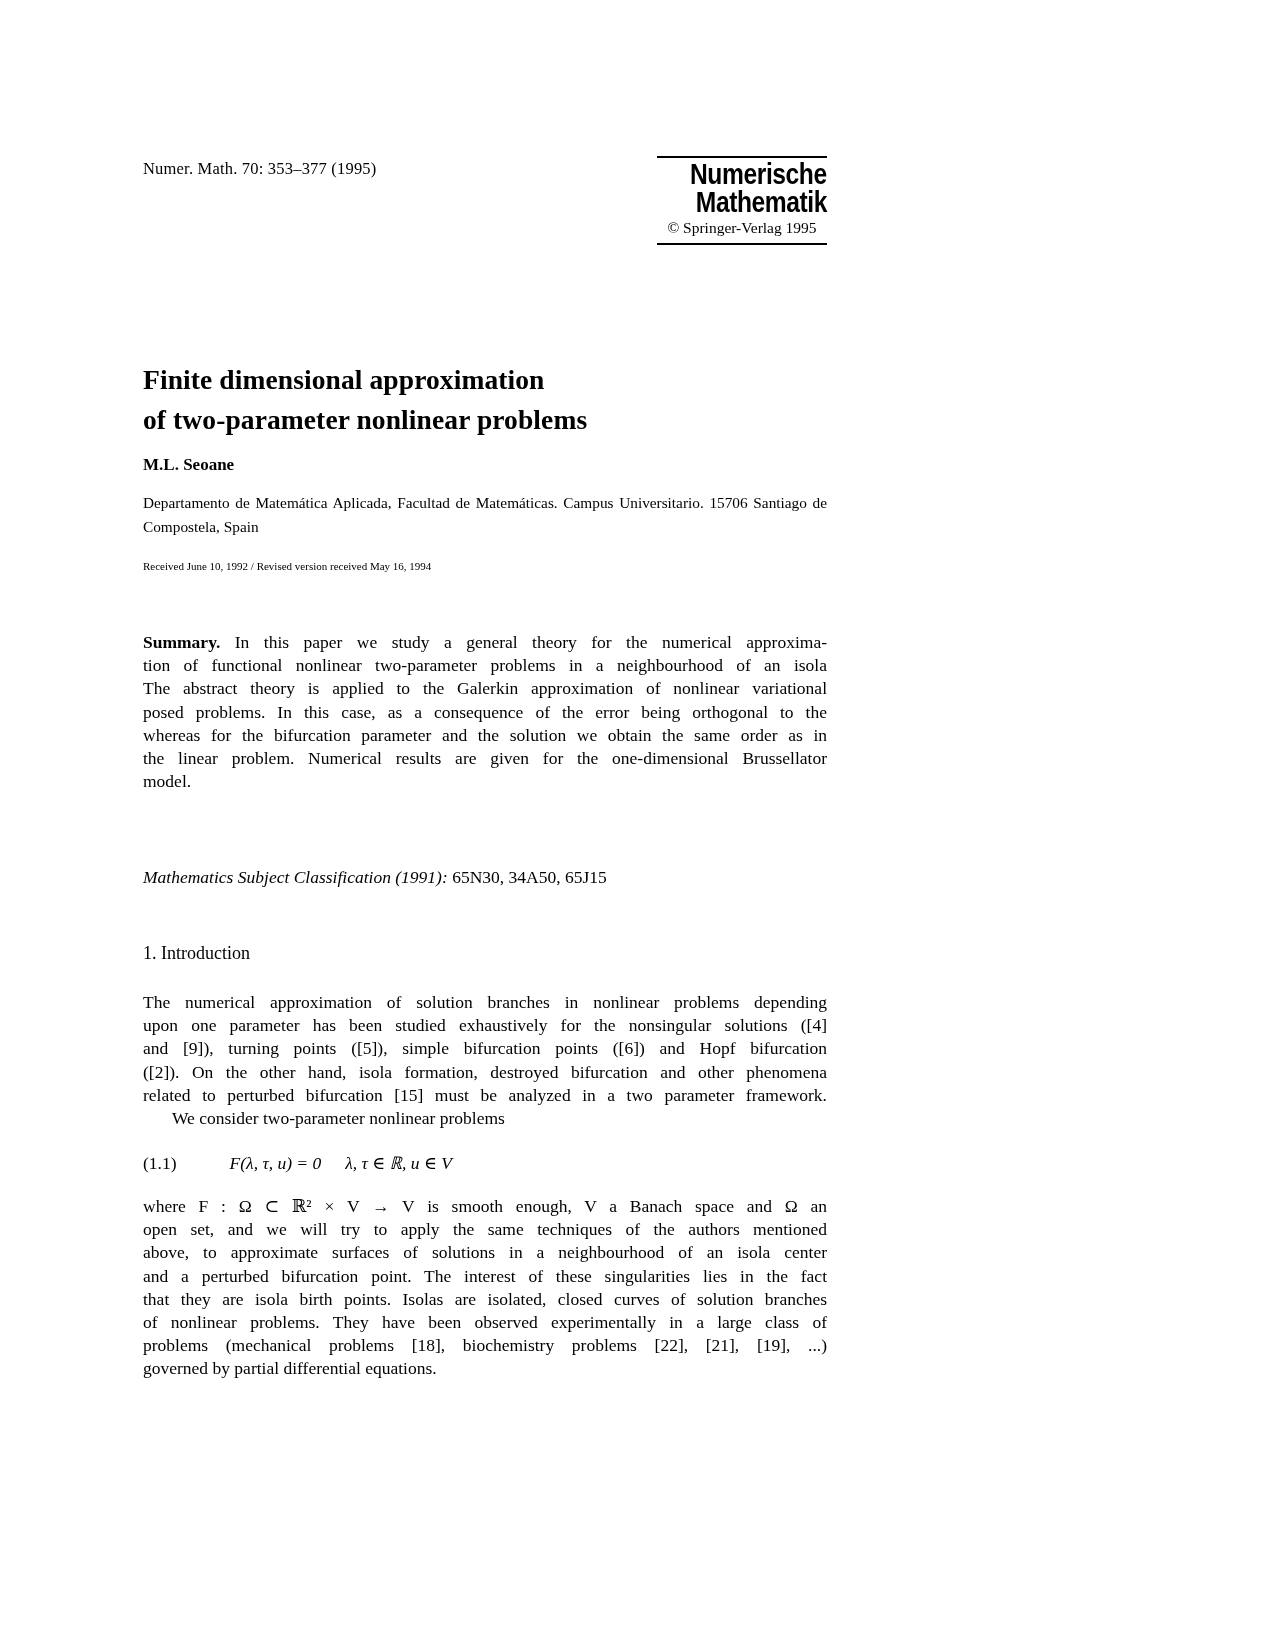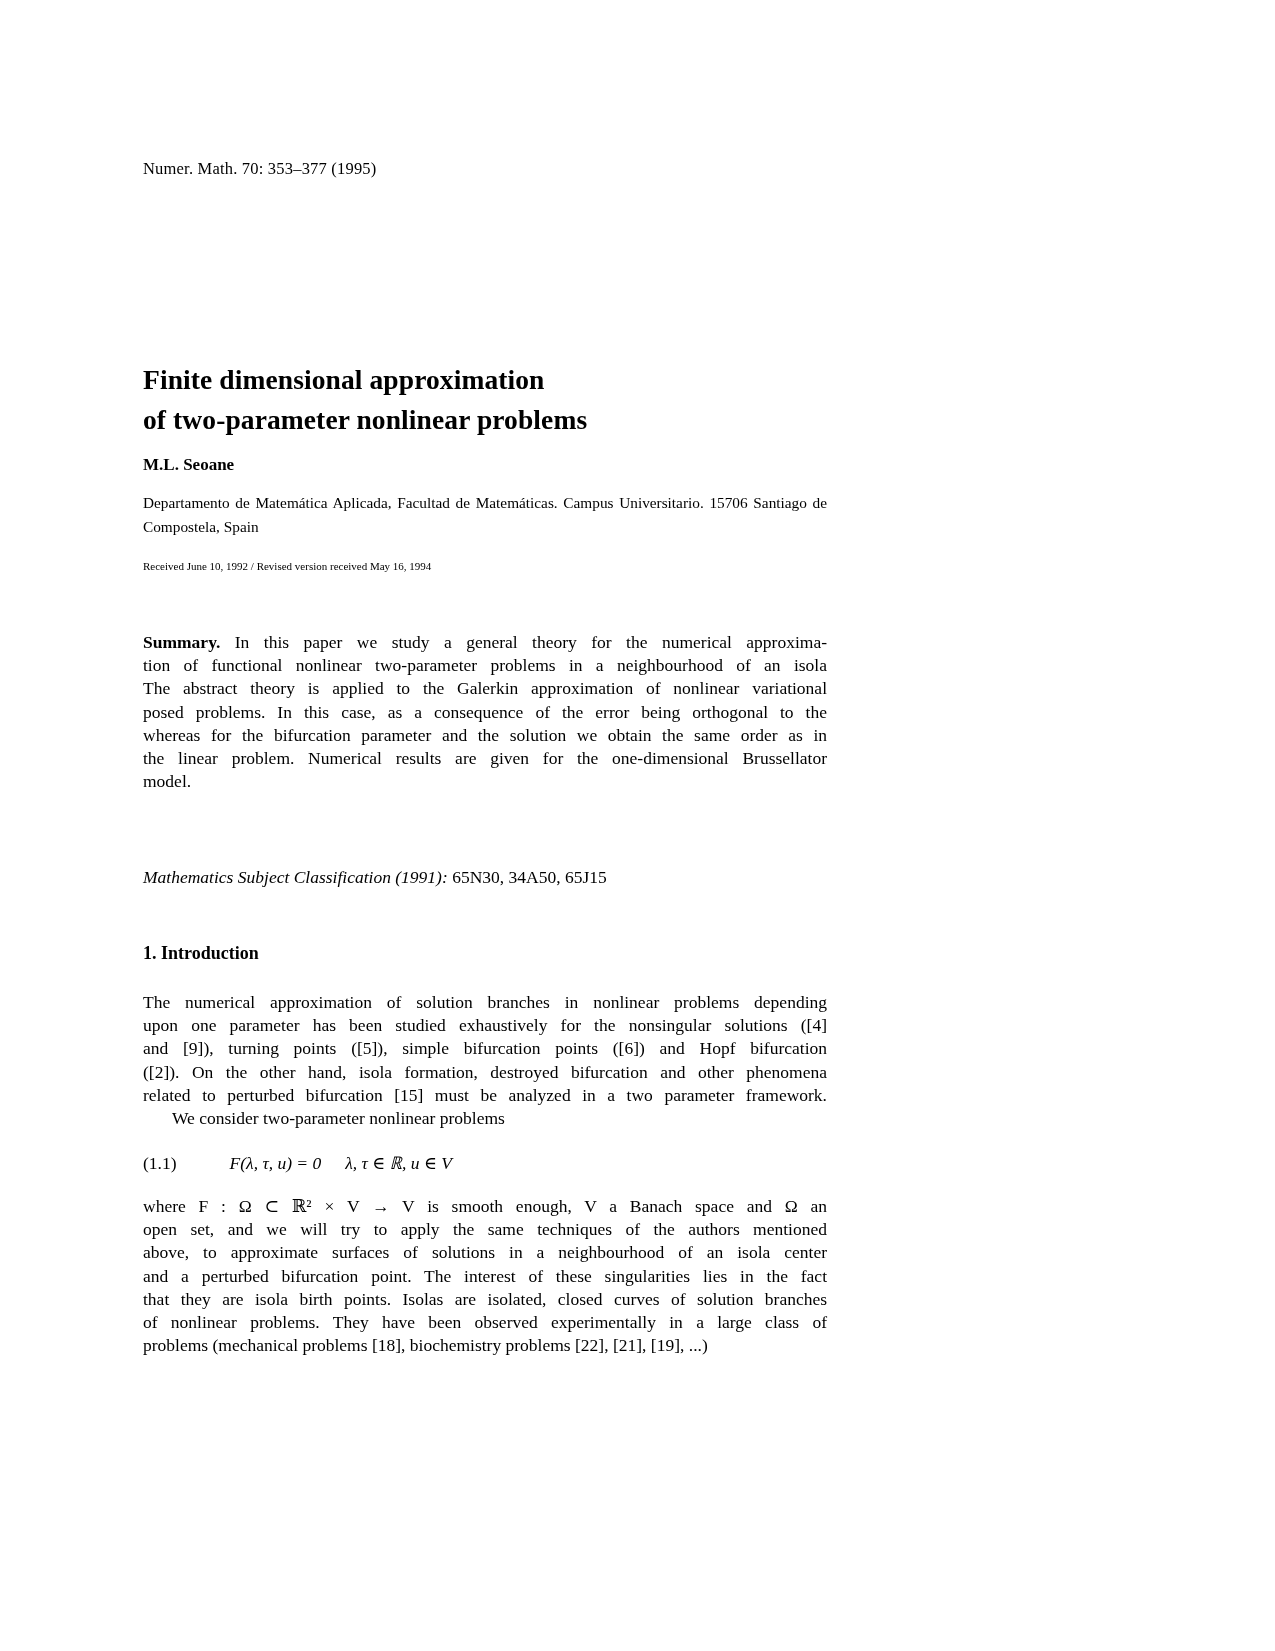--- a/index.html
+++ b/index.html
@@ -68,21 +68,21 @@
     font-size: 11px;
   }
 
   
   .bodycol { left: 143px; width: 684px; font-size: 17.5px; line-height: 23.2px; }
   .summary  { top: 631px; }
   .msc      { top: 866px; }
   .msc .msc-label { font-style: italic; }
   .sec-heading {
     left: 143px; top: 943px;
-    font-size: 18px; font-weight: 700;
+    font-size: 18px; font-weight: 400;
   }
   .para1    { top: 991px; }
   .lead-in  { top: 1107px; text-indent: 29px; }
   .eqrow    { top: 1152px; display: flex; align-items: baseline; }
   .eq-num   { white-space: nowrap; }
   .eq-body  { margin-left: 53px; font-style: italic; white-space: nowrap; }
   .eq-gap   { display: inline-block; width: 24px; }
   .para2    { top: 1195px; }
 
   .jline { text-align: justify; text-align-last: justify; }
@@ -90,20 +90,25 @@
   .jlines.stretch-last .jline:last-child { text-align-last: justify; }
   .bold { font-weight: 700; }
 </style>
 </head>
 <body>
 
 <div class="page">
 
   <div class="abs citation">Numer. Math. 70: 353–377 (1995)</div>
 
+  <div class="abs logo">
+    <div><span class="logo-name">Numerische</span></div>
+    <div><span class="logo-name">Mathematik</span></div>
+    <div class="logo-copy">© Springer-Verlag 1995</div>
+  </div>
 
   <div class="abs title">
     <div>Finite dimensional approximation</div>
     <div>of two-parameter nonlinear problems</div>
   </div>
 
   <div class="abs author">M.L. Seoane</div>
 
   <div class="abs affiliation">Departamento de Matemática Aplicada, Facultad de Matemáticas. Campus Universitario. 15706 Santiago de Compostela, Spain</div>
 
@@ -143,15 +148,16 @@
   </div>
 
   <div class="abs bodycol para2 jlines">
       <div class="jline">where F : Ω ⊂ ℝ² × V → V is smooth enough, V a Banach space and Ω an</div>
       <div class="jline">open set, and we will try to apply the same techniques of the authors mentioned</div>
       <div class="jline">above, to approximate surfaces of solutions in a neighbourhood of an isola center</div>
       <div class="jline">and a perturbed bifurcation point. The interest of these singularities lies in the fact</div>
       <div class="jline">that they are isola birth points. Isolas are isolated, closed curves of solution branches</div>
       <div class="jline">of nonlinear problems. They have been observed experimentally in a large class of</div>
       <div class="jline">problems (mechanical problems [18], biochemistry problems [22], [21], [19], ...)</div>
+      <div class="jline">governed by partial differential equations.</div>
     </div>
 
 </div>
 
 </body></html>

